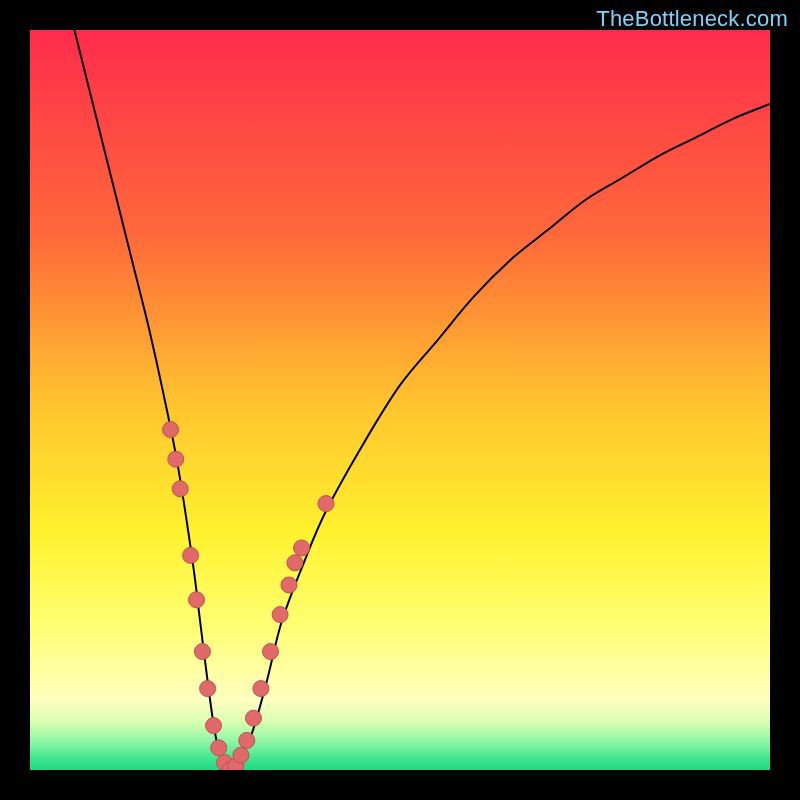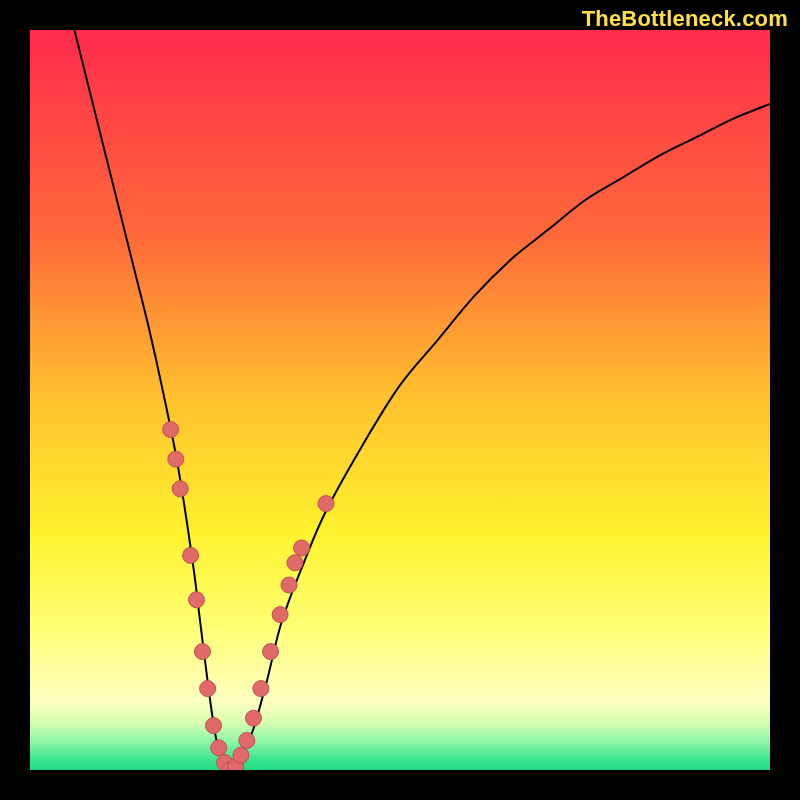--- a/index.html
+++ b/index.html
@@ -27,23 +27,23 @@
     overflow: hidden;
   }
   .gradient {
     position: absolute;
     inset: 0;
   }
   .watermark {
     position: absolute;
     top: 6px;
     right: 12px;
-    color: #fde047;
+    color: #7dd3fc;
     font-size: 22px;
-    font-weight: 700;
+    font-weight: 400;
     letter-spacing: 0.2px;
   }
   svg.curve {
     position: absolute;
     inset: 0;
   }
 </style>
 </head>
 <body>
 

